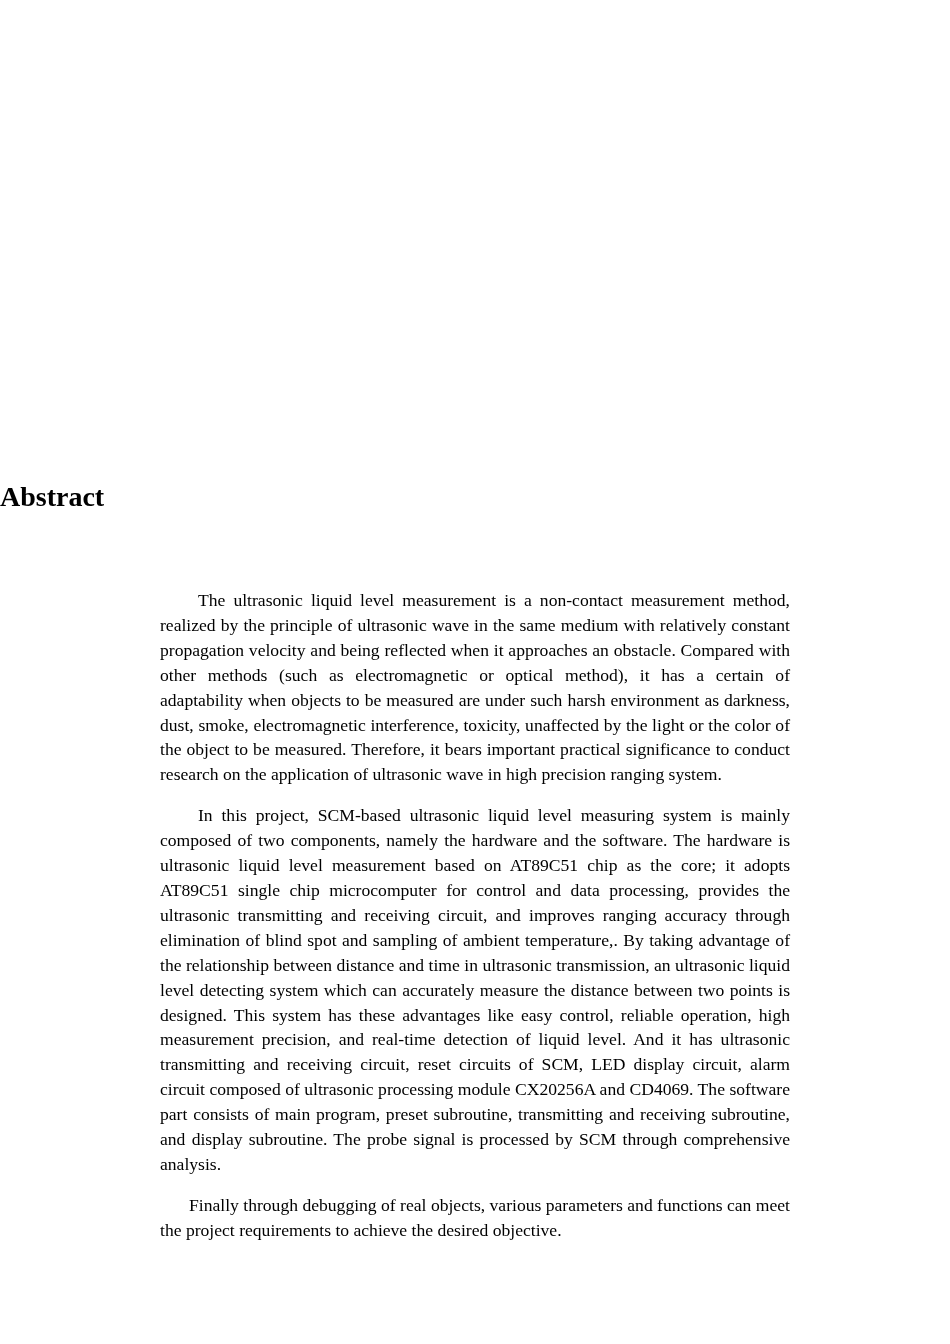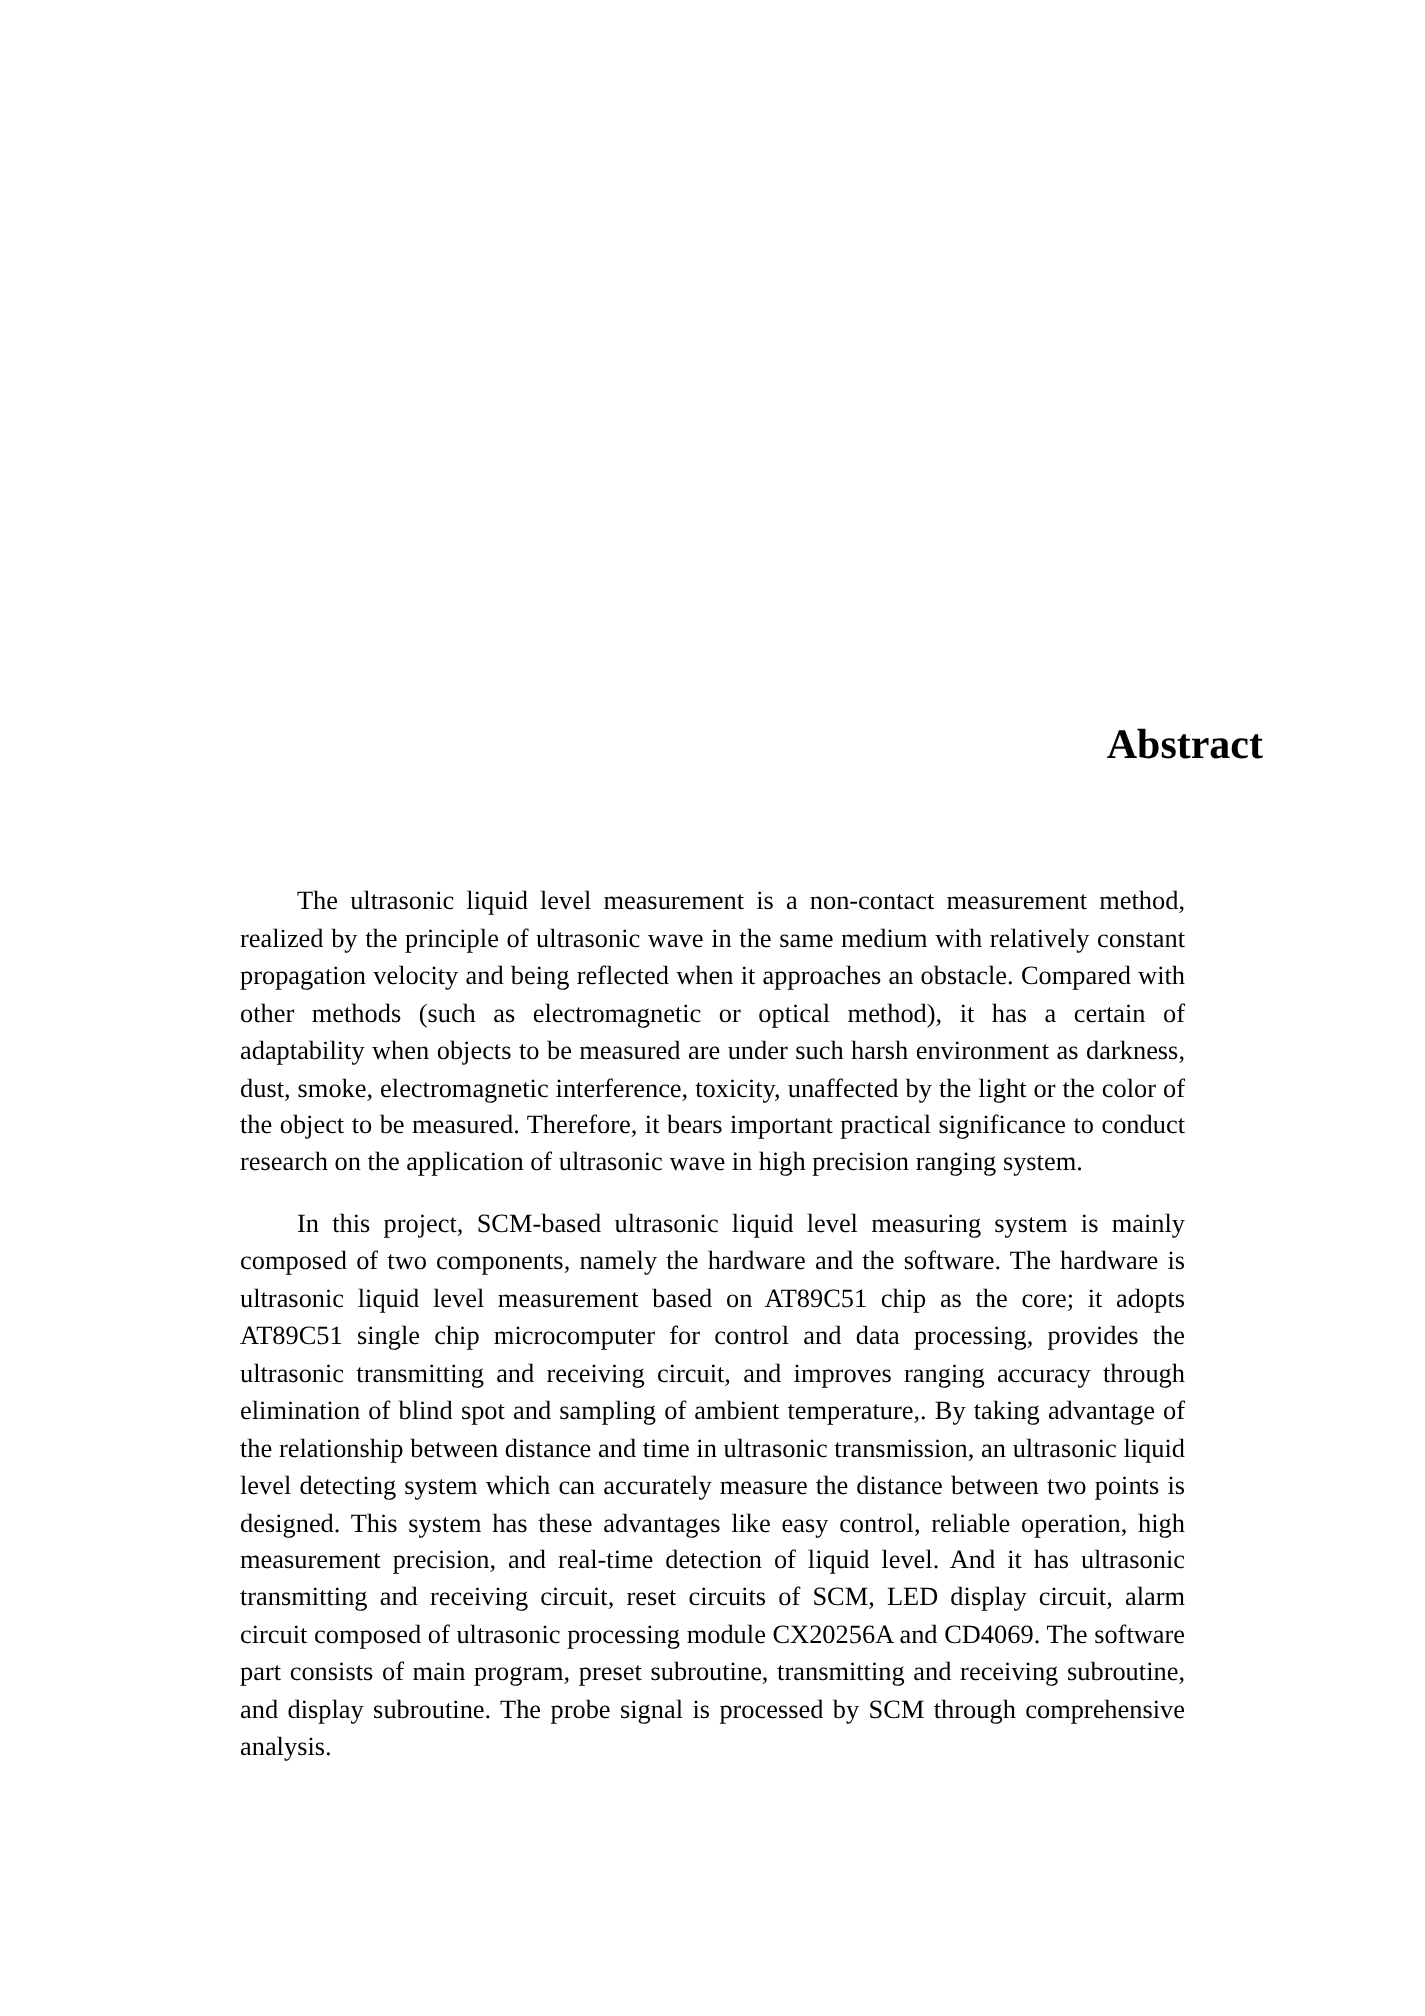--- a/index.html
+++ b/index.html
@@ -1,34 +1,35 @@
 <!DOCTYPE html>
 <html><head>
   <meta charset="utf-8">
   <style>
     html, body { margin: 0; padding: 0; background: #ffffff; }
     body { width: 950px; height: 1344px; position: relative; overflow: hidden; }
     .page { position: absolute; left: 0; top: 0; width: 950px; height: 1344px; background: #ffffff; }
     .title {
       position: absolute; left: 0; width: 842px; top: 479px;
-      text-align: right; font-family: "Liberation Serif", serif;
+      text-align: left; font-family: "Liberation Serif", serif;
       font-weight: bold; font-size: 28px; line-height: 36px; color: #000;
       margin: 0;
     }
     .body-text {
       position: absolute; left: 144px; top: 572px; width: 662px;
       font-family: "Liberation Serif", serif; font-size: 17.6px;
       line-height: 24.9px; color: #000; text-align: justify;
     }
     .body-text p { margin: 16px; }
     .p1, .p2 { text-indent: 38px; }
     .p3 { text-indent: 29px; }
   </style>
 </head>
 <body>
 
 <div class="page">
   <h1 class="title">Abstract</h1>
   <div class="body-text">
     <p class="p1">The ultrasonic liquid level measurement is a non-contact measurement method, realized by the principle of ultrasonic wave in the same medium with relatively constant propagation velocity and being reflected when it approaches an obstacle. Compared with other methods (such as electromagnetic or optical method), it has a certain of adaptability when objects to be measured are under such harsh environment as darkness, dust, smoke, electromagnetic interference, toxicity, unaffected by the light or the color of the object to be measured. Therefore, it bears important practical significance to conduct research on the application of ultrasonic wave in high precision ranging system.</p>
     <p class="p2">In this project, SCM-based ultrasonic liquid level measuring system is mainly composed of two components, namely the hardware and the software. The hardware is ultrasonic liquid level measurement based on AT89C51 chip as the core; it adopts AT89C51 single chip microcomputer for control and data processing, provides the ultrasonic transmitting and receiving circuit, and improves ranging accuracy through elimination of blind spot and sampling of ambient temperature,. By taking advantage of the relationship between distance and time in ultrasonic transmission, an ultrasonic liquid level detecting system which can accurately measure the distance between two points is designed. This system has these advantages like easy control, reliable operation, high measurement precision, and real-time detection of liquid level. And it has ultrasonic transmitting and receiving circuit, reset circuits of SCM, LED display circuit, alarm circuit composed of ultrasonic processing module CX20256A and CD4069. The software part consists of main program, preset subroutine, transmitting and receiving subroutine, and display subroutine. The probe signal is processed by SCM through comprehensive analysis.</p>
+    <p class="p3">Finally through debugging of real objects, various parameters and functions can meet the project requirements to achieve the desired objective.</p>
   </div>
 </div>
 
 </body></html>

